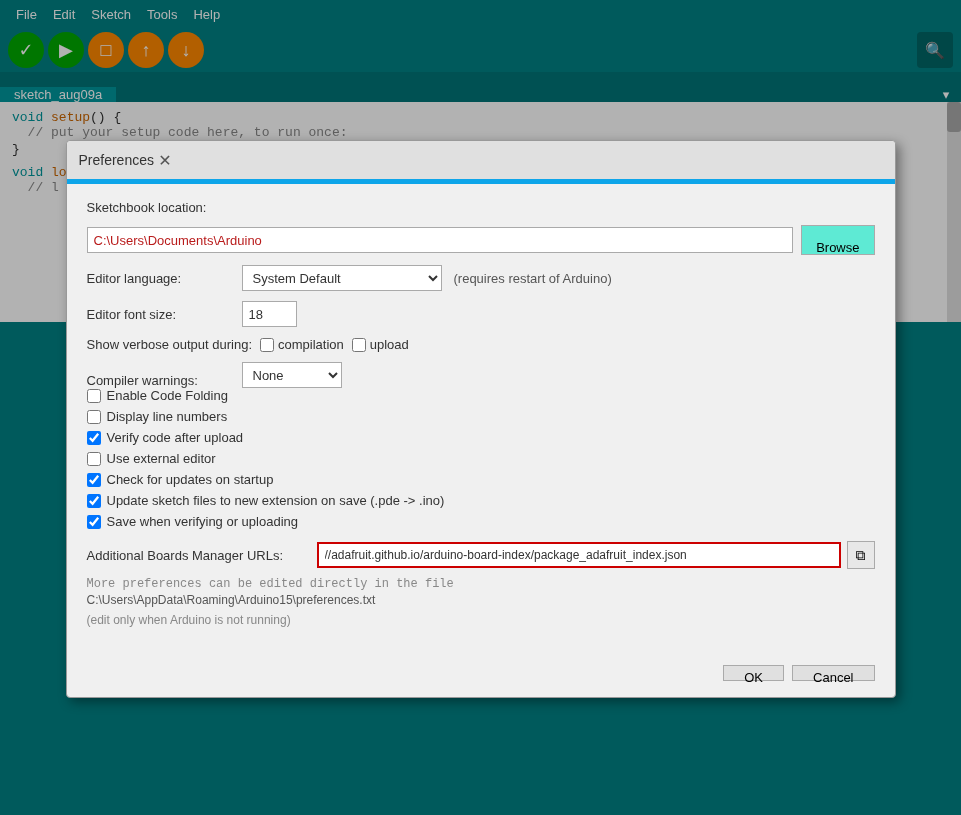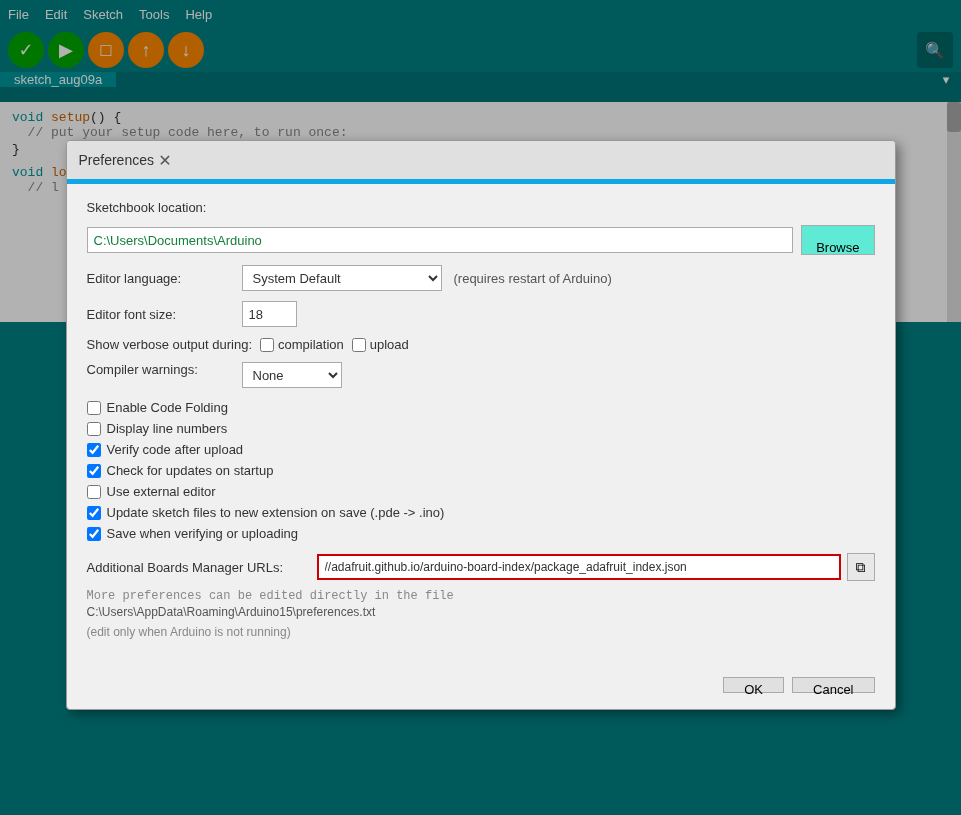--- a/index.html
+++ b/index.html
@@ -12,21 +12,21 @@
       overflow: hidden;
       position: relative;
     }
 
     
     .menu-bar {
       background: #008184;
       color: white;
       display: flex;
       align-items: center;
-      padding: 2px 8px;
+      padding: 2px 16px;
       height: 28px;
       gap: 16px;
     }
     .menu-item {
       color: white;
       font-size: 13px;
       cursor: pointer;
     }
 
     
@@ -65,21 +65,21 @@
       align-items: center;
       justify-content: center;
       color: white;
       font-size: 16px;
     }
 
     
     .tab-bar {
       background: #007477;
       display: flex;
-      align-items: flex-start;
+      align-items: flex-end;
       height: 30px;
       gap: 28px;
     }
     .tab {
       background: #00979c;
       color: white;
       padding: 0 14px;
       display: flex;
       align-items: center;
       font-size: 13px;
@@ -183,21 +183,21 @@
       color: #333;
       min-width: 155px;
       font-size: 13px;
     }
     .text-input {
       border: 1px solid #aaa;
       background: white;
       height: 26px;
       padding: 2px 6px;
       font-size: 13px;
-      color: #15803d;
+      color: #b91c1c;
     }
     .input-sketchbook {
       flex: 1;
     }
     .browse-btn {
       margin-left: 8px;
       padding: 14px 14px;
       background: #5eead4;
       border: 1px solid #aaa;
       cursor: pointer;
@@ -243,22 +243,21 @@
       color: #333;
     }
     .checkbox-label input[type="checkbox"] {
       width: 14px;
       height: 14px;
     }
 
     
     .warnings-row {
       display: flex;
-      align-items: flex-start;
-      margin-bottom: 12px;
+      align-items: flex-end;
     }
     .select-warnings {
       border: 1px solid #aaa;
       background: white;
       height: 26px;
       padding: 2px 6px;
       font-size: 13px;
       color: #333;
       width: 100px;
     }
@@ -445,26 +444,26 @@
       </div>
       <div class="option-row">
         <input type="checkbox" style="">
         <label>Display line numbers</label>
       </div>
       <div class="option-row">
         <input type="checkbox" checked="" style="">
         <label>Verify code after upload</label>
       </div>
       <div class="option-row">
+        <input type="checkbox" style="">
+        <label>Use external editor</label>
+      </div>
+      <div class="option-row">
         <input type="checkbox" checked="" style="">
         <label>Check for updates on startup</label>
-      </div>
-      <div class="option-row">
-        <input type="checkbox" style="">
-        <label>Use external editor</label>
       </div>
       <div class="option-row">
         <input type="checkbox" checked="" style="">
         <label>Update sketch files to new extension on save (.pde -&gt; .ino)</label>
       </div>
       <div class="option-row">
         <input type="checkbox" checked="" style="">
         <label>Save when verifying or uploading</label>
       </div>
 

